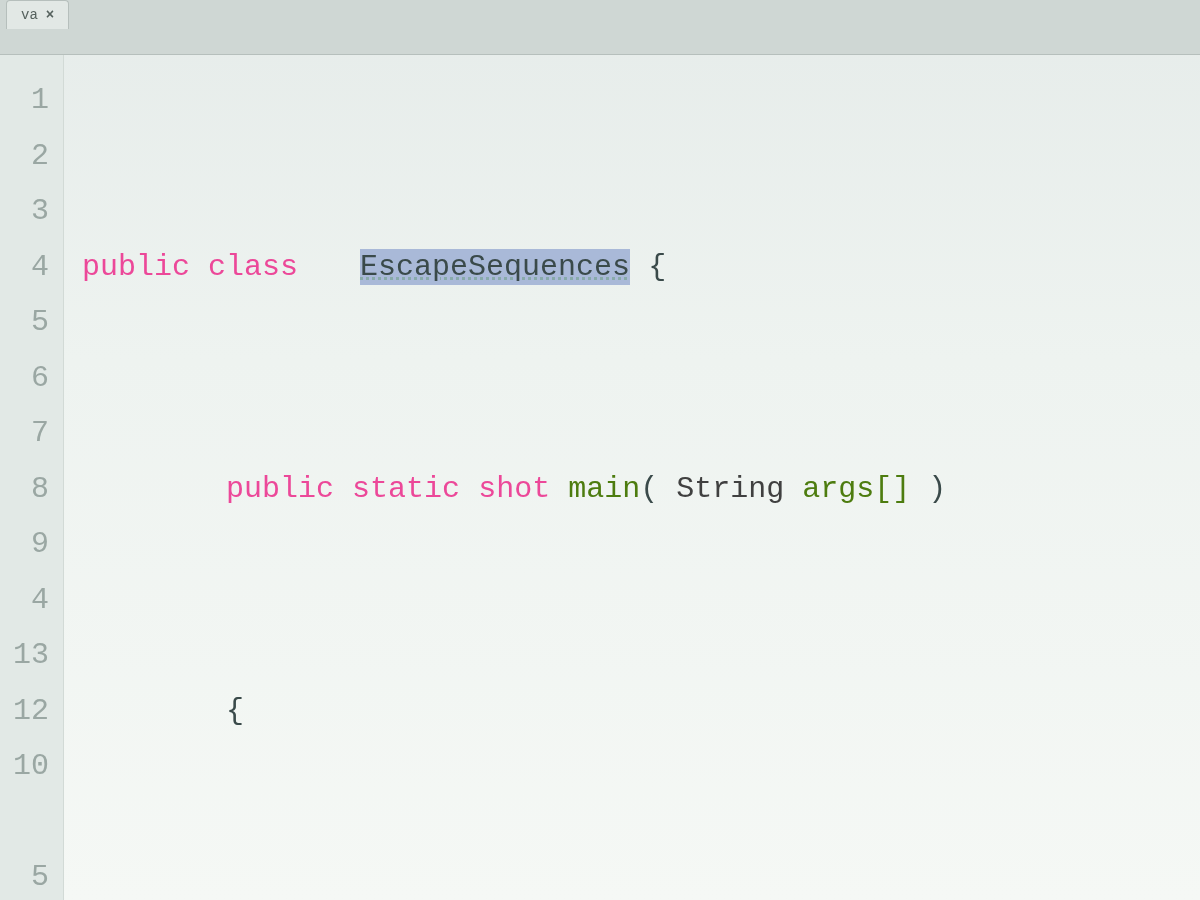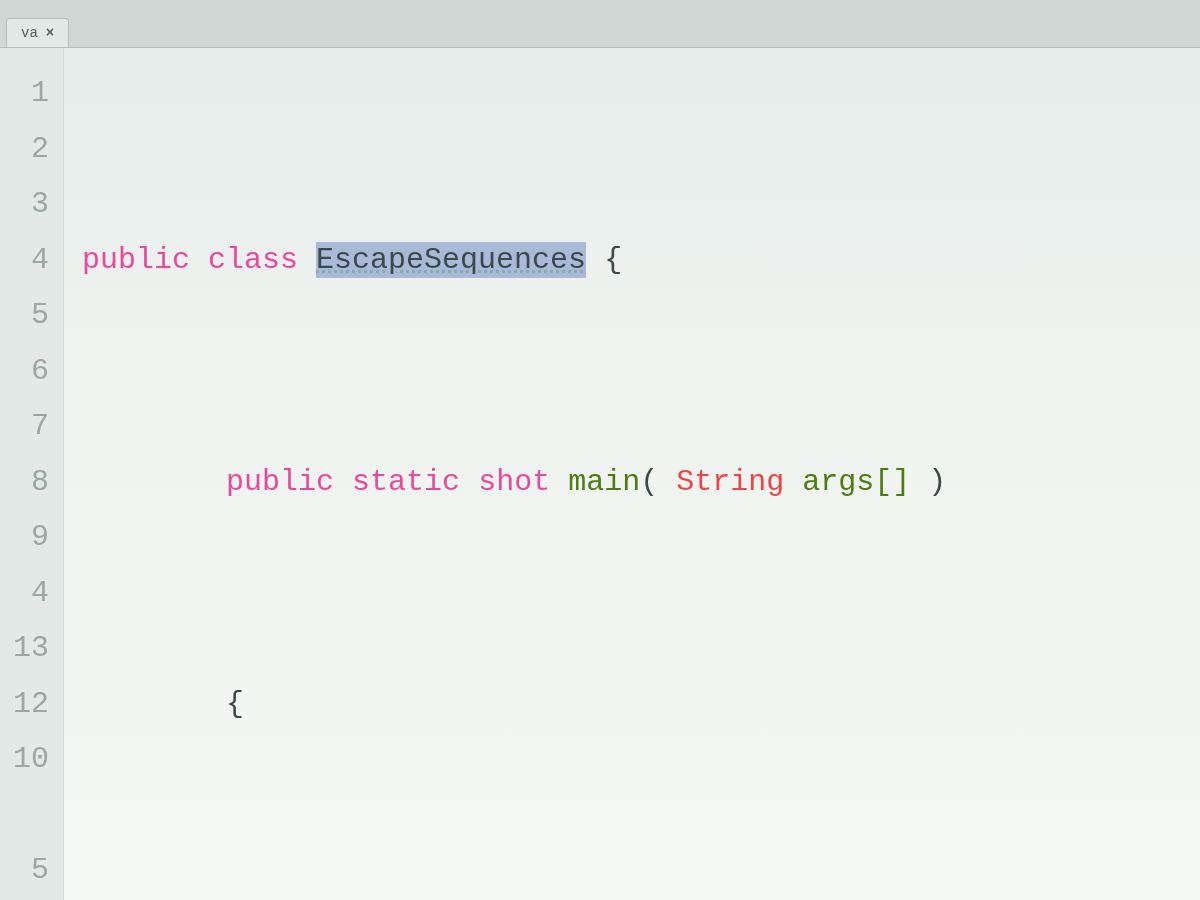--- a/index.html
+++ b/index.html
@@ -5,25 +5,25 @@
   * { margin: 0; padding: 0; box-sizing: border-box; }
   html, body {
     width: 1200px;
     height: 900px;
     overflow: hidden;
     font-family: "Menlo", "Consolas", "Courier New", monospace;
     background: linear-gradient(180deg, #e6ecea 0%, #eef3f0 40%, #f5f8f5 100%);
     color: #4a5a5a;
   }
   .tab-bar {
-    height: 48px;
+    height: 55px;
     background: #cfd7d4;
     border-bottom: 1px solid #b6bfbc;
     display: flex;
-    align-items: flex-end;
+    align-items: flex-start;
     padding-left: 6px;
   }
   .tab {
     background: #e2e8e5;
     border: 1px solid #b6bfbc;
     border-bottom: none;
     padding: 6px 14px 6px 14px;
     font-size: 14px;
     color: #55615d;
     border-top-left-radius: 4px;
@@ -54,28 +54,29 @@
   .gutter div { height: 55.5px; }
   .code {
     flex: 1;
     padding: 18px 0 0 18px;
     white-space: pre;
     position: relative;
     overflow: hidden;
   }
   .code-line { height: 55.5px; }
   .kw   { color: #ec4899; }        
-  .type { color: #ef4444; }        
+  .type { color: #404040; }        
   .cls  { color: #3a4a4a; text-decoration: underline dotted #8aa; }
   .ident{ color: #4d7c0f; }
   .punc { color: #3a4a4a; }
   .cmt  { color: #9bada9; }
   .sel {
     background: #a9b9d8;
     padding: 1px 0;
+    margin-left: 44px;
   }
 </style>
 </head>
 <body>
 
 <div class="tab-bar">
   <div class="tab">
     <span>va</span>
     <span class="close">×</span>
   </div>

